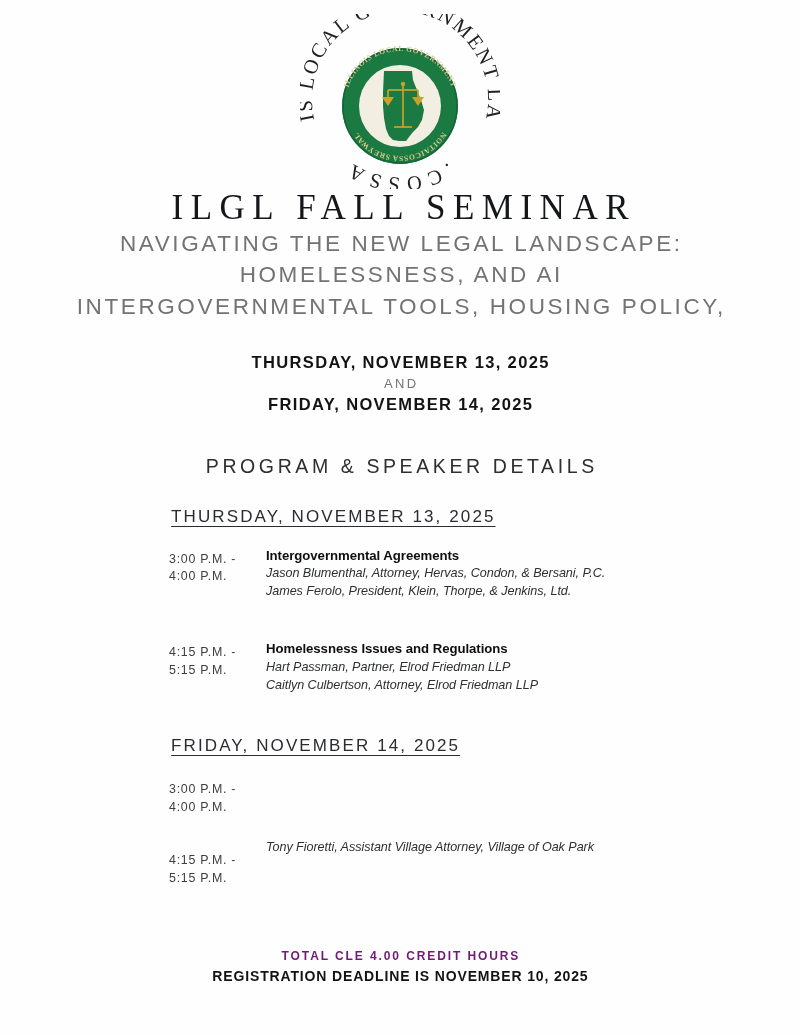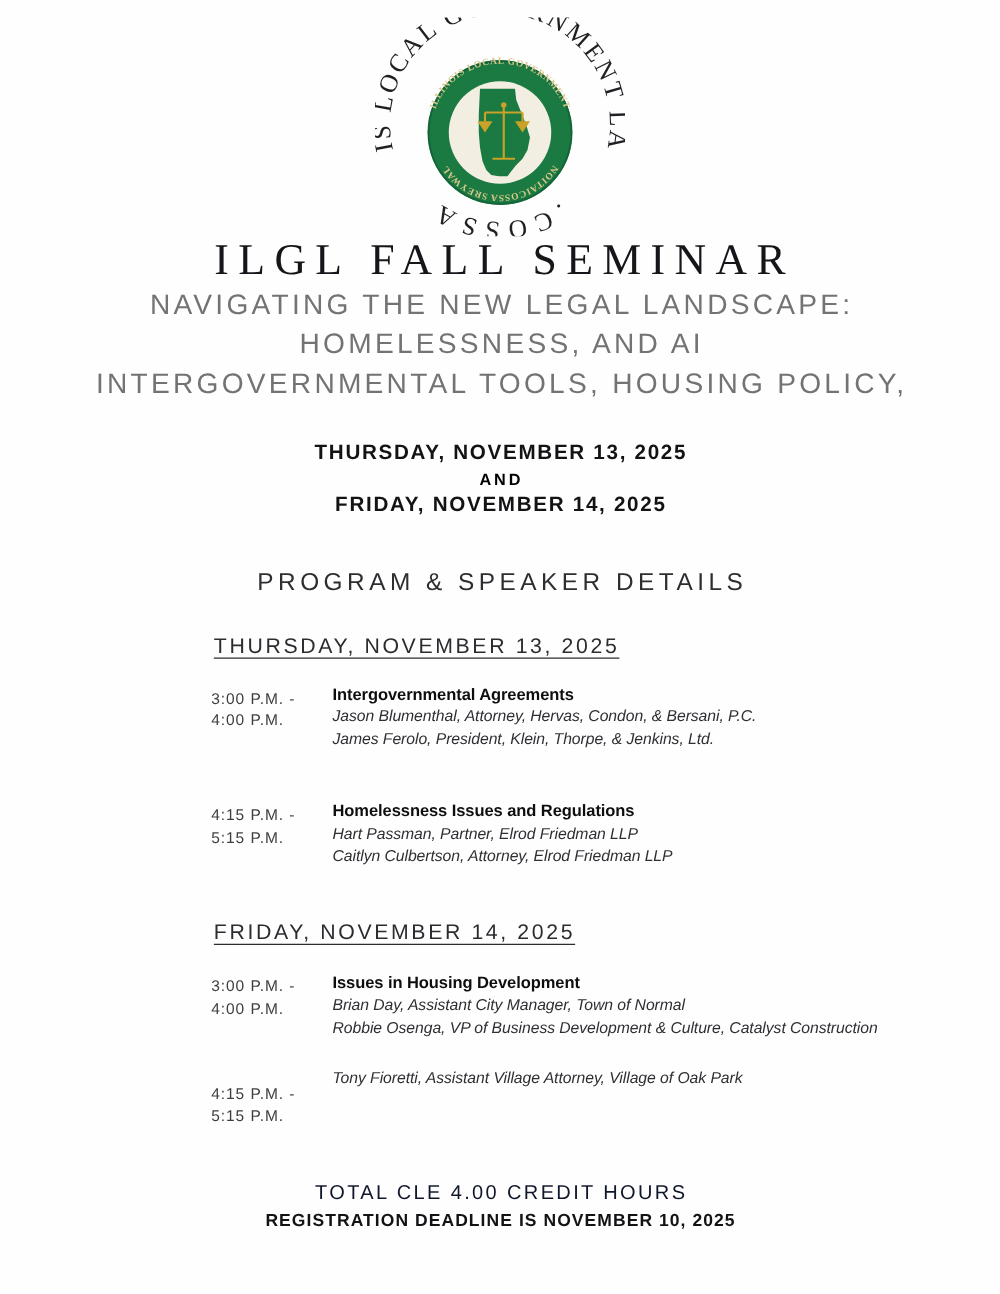--- a/index.html
+++ b/index.html
@@ -72,23 +72,23 @@
   }
   .dates .d-main {
     font-size: 16.5px;
     font-weight: 700;
     letter-spacing: 1.35px;
     color: #131316;
     text-indent: 1.35px;
   }
   .dates .d-and {
     font-size: 13px;
-    font-weight: 700;
+    font-weight: 400;
     letter-spacing: 2.3px;
-    color: #000000;
+    color: #737373;
     text-indent: 2.3px;
     line-height: 1.5;
   }
 
   .program-heading {
     text-align: center;
     margin-top: 39px;
     font-size: 19.5px;
     font-weight: 400;
     letter-spacing: 3.6px;
@@ -169,24 +169,24 @@
 
   
   .footer {
     position: absolute;
     left: 0;
     right: 0;
     bottom: 49px;
     text-align: center;
   }
   .footer .cle {
-    font-size: 16px;
-    font-weight: 400;
+    font-size: 12px;
+    font-weight: 700;
     letter-spacing: 1.9px;
-    color: #0f172a;
+    color: #701a75;
     text-indent: 1.9px;
     line-height: 1.45;
   }
   .footer .deadline {
     font-size: 14px;
     font-weight: 700;
     letter-spacing: 0.85px;
     color: #131316;
     text-indent: 0.85px;
     line-height: 1.45;
@@ -290,25 +290,20 @@
       </div>
     </div>
 
     <div class="day-block" style="margin-top:42px;">
       <div class="day-heading">FRIDAY, NOVEMBER 14, 2025</div>
       <div class="sessions" style="margin-top:21px;">
 
         <div class="session">
           <div class="time">3:00 P.M. -
 4:00 P.M.</div>
-          <div class="info">
-            <div class="s-title">Issues in Housing Development</div>
-            <div class="speaker">Brian Day, Assistant City Manager, Town of Normal</div>
-            <div class="speaker">Robbie Osenga, VP of Business Development &amp; Culture, Catalyst Construction</div>
-          </div>
         </div>
 
         <div class="session tall" style="margin-top:20px;">
           <div class="time" style="padding-top:14px;">4:15 P.M. -
 5:15 P.M.</div>
           <div class="info">
             <div class="speaker">Tony Fioretti, Assistant Village Attorney, Village of Oak Park</div>
           </div>
         </div>
 

